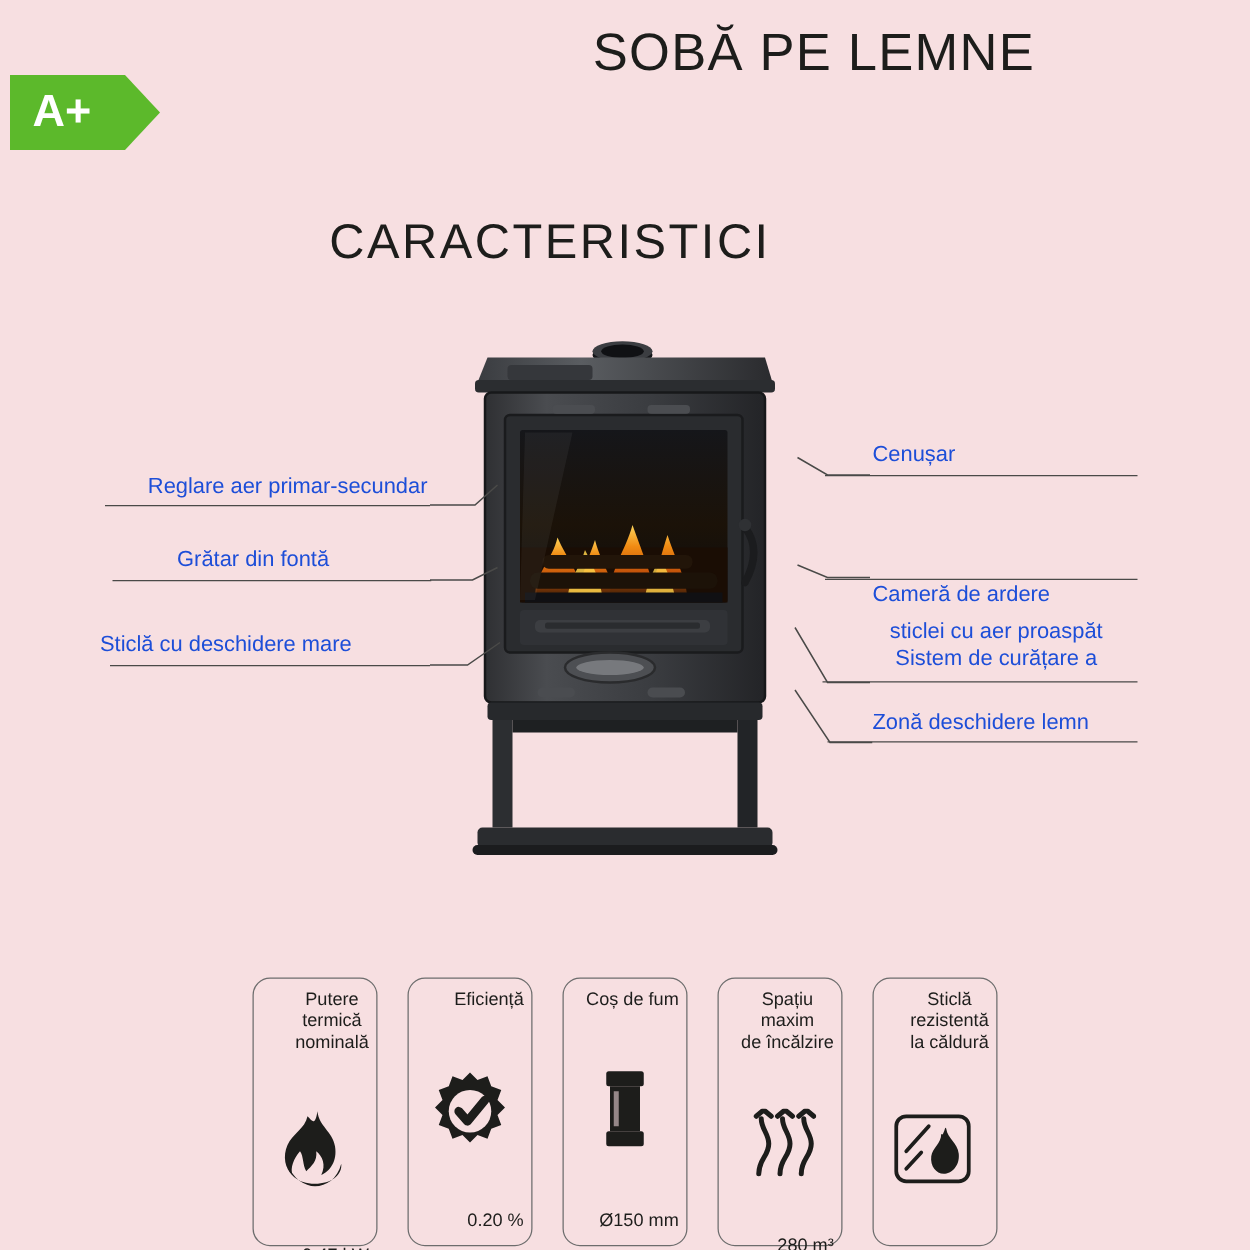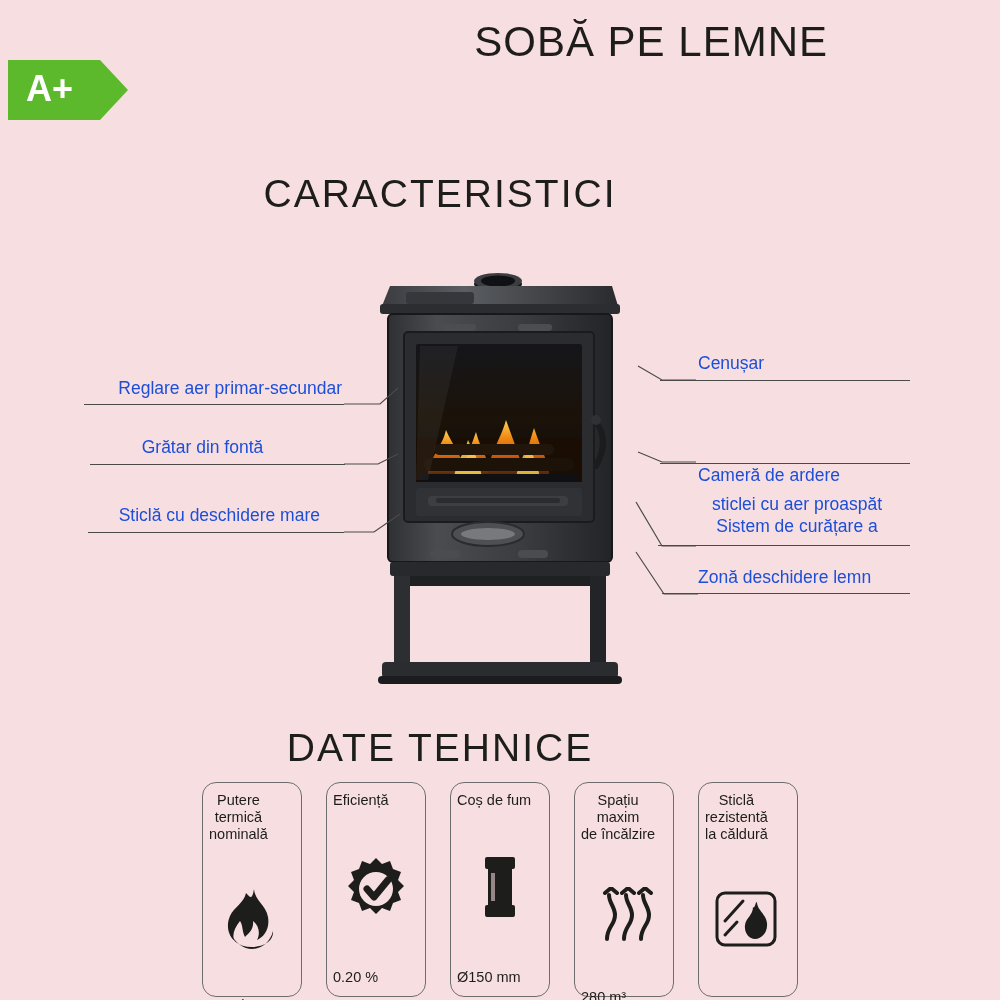--- a/index.html
+++ b/index.html
@@ -112,21 +112,21 @@
   }
   .spec-card {
     width: 100px;
     height: 215px;
     border: 1.5px solid #6d6d6d;
     border-radius: 14px;
     background: transparent;
     position: relative;
     display: flex;
     flex-direction: column;
-    align-items: flex-start;
+    align-items: flex-end;
     padding: 0 6px;
     box-sizing: border-box;
     gap: 44px;
   }
   .spec-card .spec-title {
     margin-top: 9px;
     font-size: 14.5px;
     text-align: center;
     line-height: 1.18;
     color: #1d1d1b;
@@ -246,21 +246,21 @@
   <svg class="leader" style="left:344px; top:386px; width:56px; height:24px;" viewBox="0 0 56 24">
     <path d="M0 18 L36 18 L54 2" stroke="#4a4a48" stroke-width="1.2" fill="none"></path>
   </svg>
 
   <div class="callout left" style="left: 90px; top: 437px; width: 225px; text-align:center;">Grătar din fontă</div>
   <div class="rule" style="left: 90px; top: 464px; width: 255px;"></div>
   <svg class="leader" style="left:344px; top:448px; width:56px; height:24px;" viewBox="0 0 56 24">
     <path d="M0 16 L34 16 L54 6" stroke="#4a4a48" stroke-width="1.2" fill="none"></path>
   </svg>
 
-  <div class="callout left" style="left: 80px; top: 505px; width: 240px; text-align:right;">Sticlă cu deschidere mare</div>
+  <div class="callout left" style="left: 80px; top: 505px; width: 240px; text-align:left;">Sticlă cu deschidere mare</div>
   <div class="rule" style="left: 88px; top: 532px; width: 256px;"></div>
   <svg class="leader" style="left:344px; top:506px; width:58px; height:30px;" viewBox="0 0 58 30">
     <path d="M0 26 L30 26 L56 8" stroke="#4a4a48" stroke-width="1.2" fill="none"></path>
   </svg>
 
   <div class="callout right" style="left: 698px; top: 353px;">Cenușar</div>
   <div class="rule" style="left: 660px; top: 380px; width: 250px;"></div>
   <svg class="leader" style="left:636px; top:362px; width:60px; height:24px;" viewBox="0 0 60 24">
     <path d="M60 18 L26 18 L2 4" stroke="#4a4a48" stroke-width="1.2" fill="none"></path>
   </svg>
@@ -279,21 +279,20 @@
   <svg class="leader" style="left:634px; top:498px; width:62px; height:52px;" viewBox="0 0 62 52">
     <path d="M62 48 L28 48 L2 4" stroke="#4a4a48" stroke-width="1.2" fill="none"></path>
   </svg>
 
   <div class="callout right" style="left: 698px; top: 567px;">Zonă deschidere lemn</div>
   <div class="rule" style="left: 662px; top: 593px; width: 248px;"></div>
   <svg class="leader" style="left:634px; top:548px; width:64px; height:50px;" viewBox="0 0 64 50">
     <path d="M64 46 L30 46 L2 4" stroke="#4a4a48" stroke-width="1.2" fill="none"></path>
   </svg>
 
-  <div class="section-title" id="date-tehnice-title">DATE TEHNICE</div>
 
   <div class="spec-row">
 
     <div class="spec-card">
       <div class="spec-title">
         <div>Putere</div>
         <div>termică</div>
         <div>nominală</div>
       </div>
       <div class="spec-icon">

